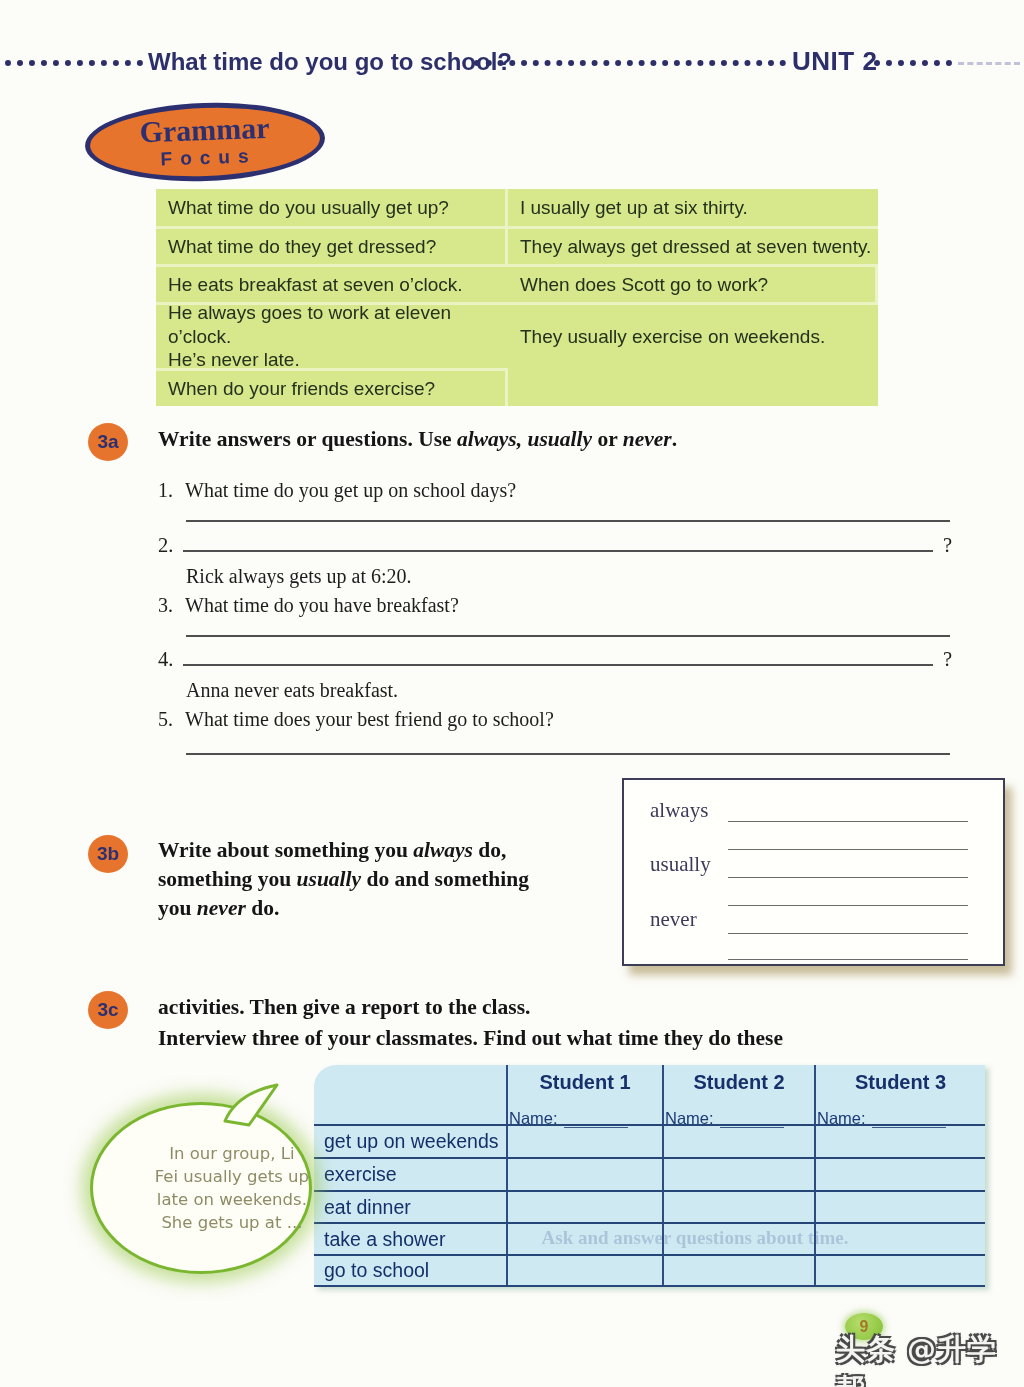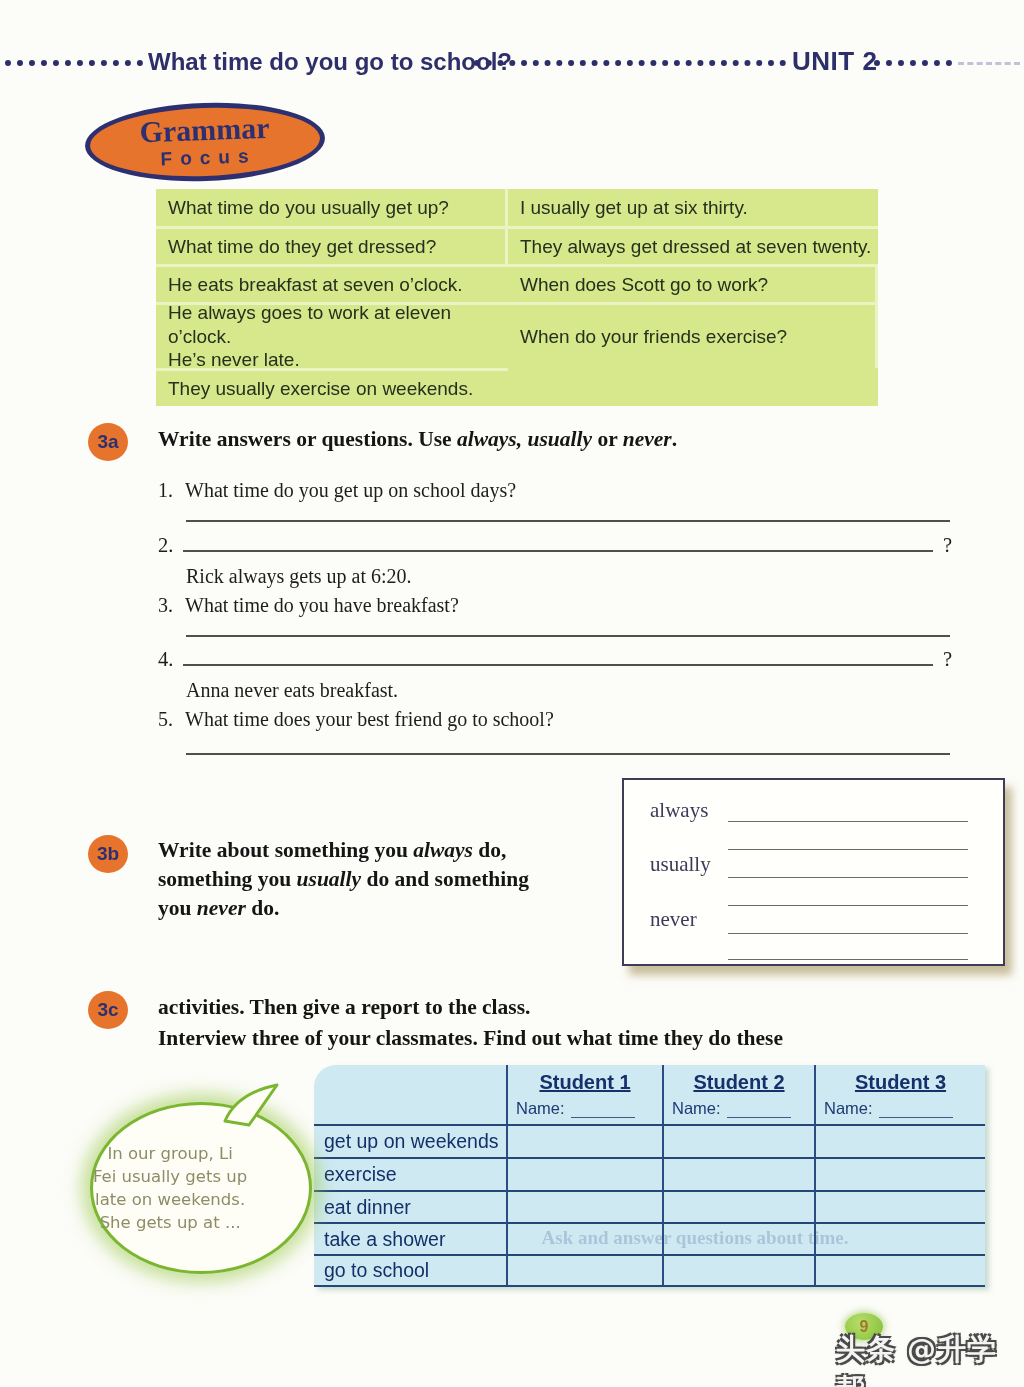--- a/index.html
+++ b/index.html
@@ -64,35 +64,35 @@
     display:grid; grid-template-columns:192px 156px 152px 1fr;
     grid-template-rows:59px 33px 33px 32px 32px 31px;
     background:#cfe9f2; border-radius:22px 0 0 0;
     border-bottom:2.5px solid #27477a;
     box-shadow:4px 3px 5px rgba(150,190,170,.5);
   }
   .ttable .c { position:relative; }
   .ttable .cL { border-left:2px solid #2c4c82; }
   .ttable .cT { border-top:2.5px solid #274678; }
   .shead { display:flex; flex-direction:column; align-items:center; padding-top:6px; }
-  .shead .sname { font-weight:bold; font-size:20px; color:#16306b;text-decoration:underline; }
-  .shead .nrow { align-self:stretch; padding-left:8px; margin-top:5px; font-size:16.5px; color:#1c3a74; display:flex; align-items:flex-end; }
+  .shead .sname { font-weight:bold; font-size:20px; color:#16306b; }
+  .shead .nrow { align-self:stretch; padding-left:1px; margin-top:15px; font-size:16.5px; color:#1c3a74; display:flex; align-items:flex-end; }
   .shead .nline { display:inline-block; width:64px; margin-left:6px; border-bottom:1.6px solid #3c5a8a; height:16px; }
   .acell { display:flex; align-items:center; padding-left:10px; font-size:19.5px; color:#13306a; }
   .ghost {
     position:absolute; left:470px; top:1227px; width:450px; text-align:center;
     font-family:"Liberation Serif", serif; font-weight:bold; font-size:19px;
     color:#2c4a86; opacity:.22; filter:blur(.4px);
   }
   
   .bubble {
     position:absolute; left:90px; top:1102px; width:222px; height:172px;
     background:#fffef6; border:3px solid #7ab62f; border-radius:50%;
     box-shadow:0 0 16px 9px rgba(150,200,70,.5);
-    display:flex; flex-direction:column; align-items:flex-start; justify-content:center;
+    display:flex; flex-direction:column; align-items:flex-end; justify-content:center;
   }
   .bubble .btext { font-family:"DejaVu Sans", sans-serif; font-size:16.5px; color:#8d8c66; line-height:23px; text-align:center; }
   .btail { position:absolute; left:128px; top:-24px; }
   
   .pagenum {
     position:absolute; left:845px; top:1313px; width:38px; height:27px;
     background:radial-gradient(circle at 40% 35%, #b5dd6b, #84bf35);
     border-radius:50%; display:flex; align-items:center; justify-content:center;
     font-weight:bold; font-size:16px; color:#a4762a;
     box-shadow:0 0 6px 2px rgba(150,200,90,.6);
@@ -123,22 +123,22 @@
 
   <div class="gtable">
     <div class="cell q">What time do you usually get up?</div>
     <div class="cell">I usually get up at six thirty.</div>
     <div class="cell q bt">What time do they get dressed?</div>
     <div class="cell bt">They always get dressed at seven twenty.</div>
     <div class="cell bt">He eats breakfast at seven o’clock.</div>
     <div class="cell q bt">When does Scott go to work?</div>
     <div class="cell bt">He always goes to work at eleven o’clock.
 He’s never late.</div>
+    <div class="cell bt">They usually exercise on weekends.</div>
     <div class="cell q bt">When do your friends exercise?</div>
-    <div class="cell bt">They usually exercise on weekends.</div>
   </div>
 
   <div class="numbadge" style="left:88px; top:423px;text-align:right;">3a</div>
   <div class="sec-title" style="left:158px; top:427px;"><span>Write answers or questions. Use </span><span class="it">always, usually</span><span> or </span><span class="it">never</span><span>.</span></div>
 
   <div class="qline" style="left:158px; top:479px;"><span class="num">1.</span><span>What time do you get up on school days?</span></div>
   <div class="ansline" style="left:186px; top:500px; width:764px;"></div>
 
   <div class="qflex" style="left:158px; top:534px; width:794px;">
       <span class="num">2.</span>

